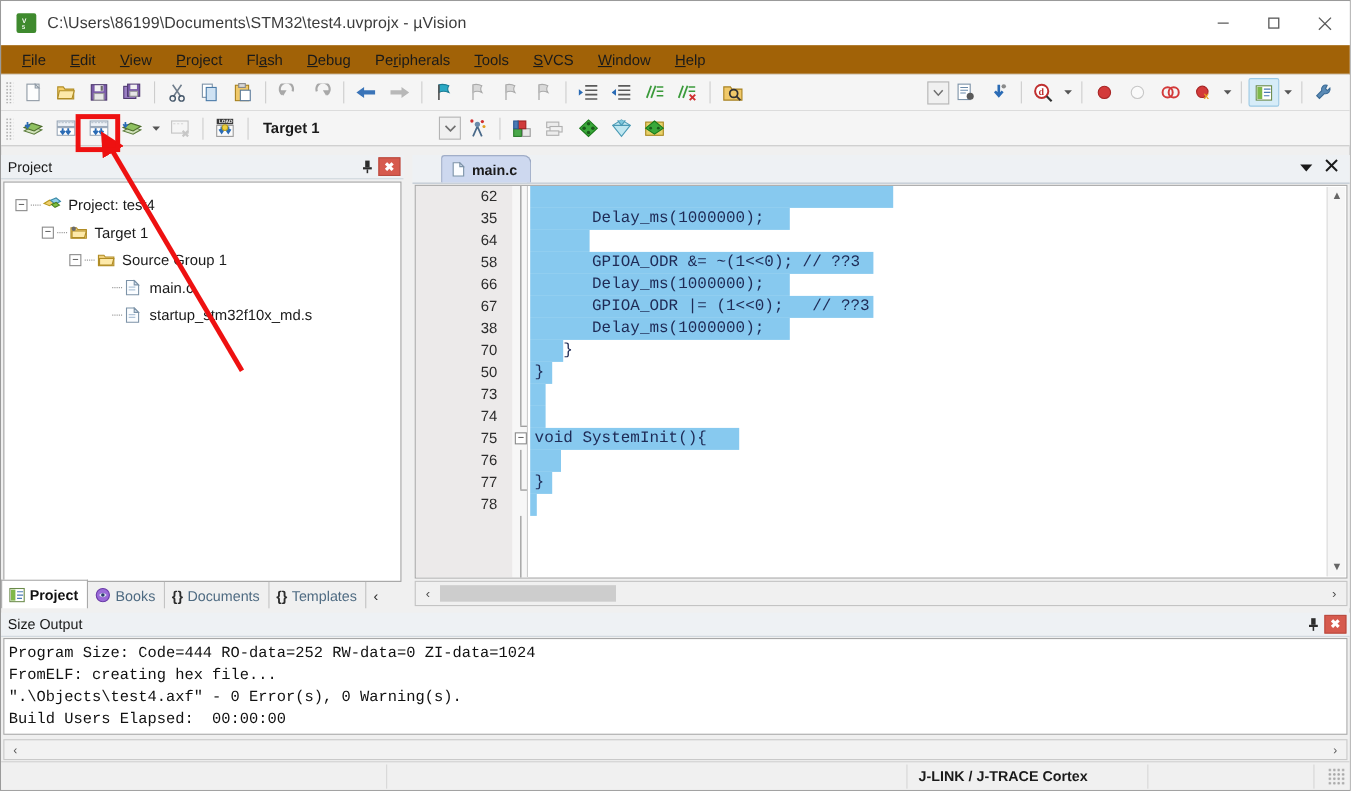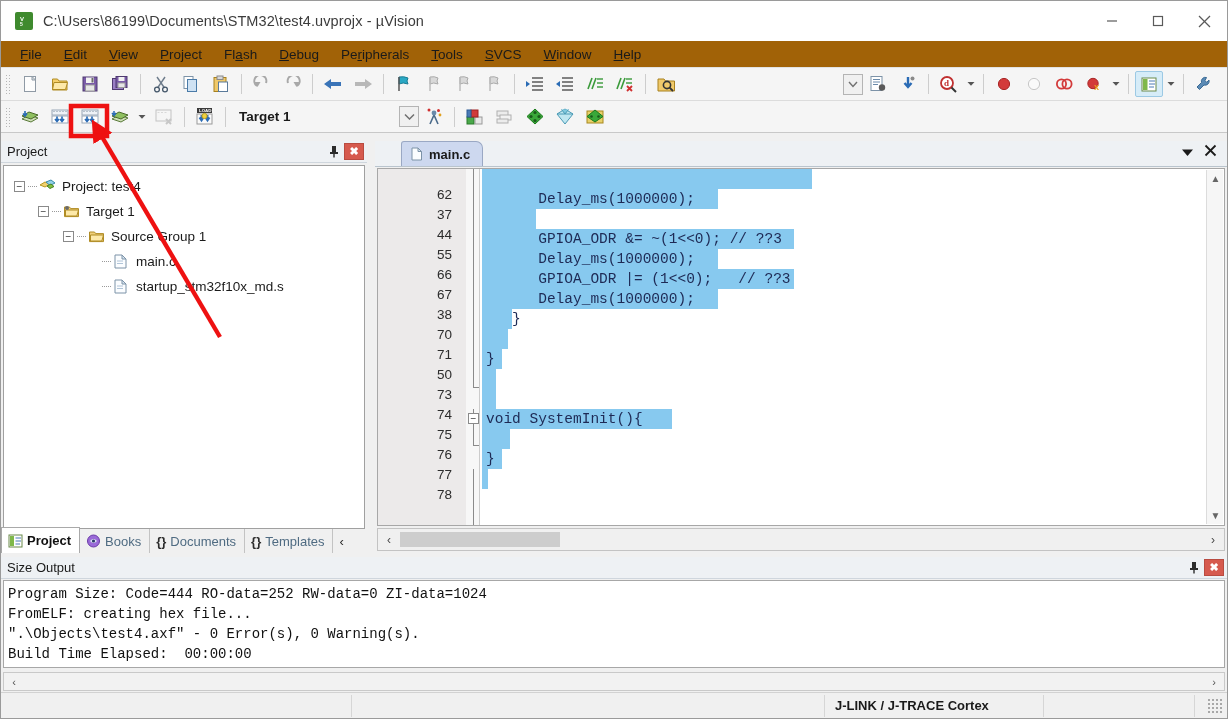--- a/index.html
+++ b/index.html
@@ -112,21 +112,21 @@
   .gutter { position:absolute; left:0; top:0; width:88px; height:100%;
             background:#eceaea; }
   .foldcol { position:absolute; left:88px; top:0; width:14px; height:100%;
              background:#f7f7f7; border-right:1px solid #ccc; }
   .codelines { position:absolute; left:0; top:0; right:0; bottom:0;
                font-family:"Liberation Mono","DejaVu Sans Mono",monospace;
                font-size:14.5px; }
   .cl { position:relative; height:20px; line-height:20px; white-space:pre; }
   .ln { position:absolute; left:0; width:74px; text-align:right;
         color:#2c2c2c; font-size:13.5px;
-        font-family:"Liberation Sans",sans-serif;margin-top:16px; }
+        font-family:"Liberation Sans",sans-serif; }
   .selbg { position:absolute; top:0; height:20px; background:#87c9ef; }
   .ctext { position:absolute; left:108px; color:#1e2a55; }
   .fold { position:absolute; left:90px; top:4px; width:11px; height:11px;
           border:1px solid #8a8a8a; background:#fff; font-size:10px;
           line-height:9px; text-align:center; color:#333;
           font-family:"Liberation Sans",sans-serif; }
   .foldline { position:absolute; left:95px; width:1px; background:#8a8a8a; }
   .foldend { position:absolute; left:95px; width:6px; height:1px; background:#8a8a8a; }
   .vscroll { position:absolute; right:1px; top:1px; width:17px; bottom:1px;
              background:#f6f6f6; border-left:1px solid #dcdcdc; }
@@ -777,28 +777,27 @@
         <div class="foldcol"></div>
 
         <div class="foldline" style="top:0px;height:218px;"></div>
         <div class="foldend" style="top:218px;"></div>
         <div class="foldline" style="top:240px;height:36px;"></div>
         <div class="foldend" style="top:276px;"></div>
         <div class="foldline" style="top:300px;height:58px;"></div>
 
         <div class="codelines" id="codelines">
             <div class="cl"><div class="selbg" style="left: 104px; width: 330px;"></div><span class="ln">62</span></div>
-            <div class="cl"><div class="selbg" style="left: 104px; width: 236px;"></div><span class="ln">37</span><span class="ctext">      Delay_ms(1000000);</span></div>
-            <div class="cl"><div class="selbg" style="left: 104px; width: 54px;"></div><span class="ln">44</span><span class="ctext"></span></div>
-            <div class="cl"><div class="selbg" style="left: 104px; width: 312px;"></div><span class="ln">55</span><span class="ctext">      GPIOA_ODR &amp;= ~(1&lt;&lt;0); // ??3</span></div>
+            <div class="cl"><div class="selbg" style="left: 104px; width: 236px;"></div><span class="ln">35</span><span class="ctext">      Delay_ms(1000000);</span></div>
+            <div class="cl"><div class="selbg" style="left: 104px; width: 54px;"></div><span class="ln">64</span><span class="ctext"></span></div>
+            <div class="cl"><div class="selbg" style="left: 104px; width: 312px;"></div><span class="ln">58</span><span class="ctext">      GPIOA_ODR &amp;= ~(1&lt;&lt;0); // ??3</span></div>
             <div class="cl"><div class="selbg" style="left: 104px; width: 236px;"></div><span class="ln">66</span><span class="ctext">      Delay_ms(1000000);</span></div>
             <div class="cl"><div class="selbg" style="left: 104px; width: 312px;"></div><span class="ln">67</span><span class="ctext">      GPIOA_ODR |= (1&lt;&lt;0);   // ??3</span></div>
             <div class="cl"><div class="selbg" style="left: 104px; width: 236px;"></div><span class="ln">38</span><span class="ctext">      Delay_ms(1000000);</span></div>
             <div class="cl"><div class="selbg" style="left: 104px; width: 30px;"></div><span class="ln">70</span><span class="ctext">   }</span></div>
-            <div class="cl"><div class="selbg" style="left: 104px; width: 26px;"></div><span class="ln">71</span><span class="ctext"></span></div>
             <div class="cl"><div class="selbg" style="left: 104px; width: 20px;"></div><span class="ln">50</span><span class="ctext">}</span></div>
             <div class="cl"><div class="selbg" style="left: 104px; width: 14px;"></div><span class="ln">73</span><span class="ctext"></span></div>
             <div class="cl"><div class="selbg" style="left: 104px; width: 14px;"></div><span class="ln">74</span><span class="ctext"></span></div>
             <div class="cl"><div class="selbg" style="left: 104px; width: 190px;"></div><span class="ln">75</span><div class="fold">−</div><span class="ctext">void SystemInit(){</span></div>
             <div class="cl"><div class="selbg" style="left: 104px; width: 28px;"></div><span class="ln">76</span><span class="ctext"></span></div>
             <div class="cl"><div class="selbg" style="left: 104px; width: 20px;"></div><span class="ln">77</span><span class="ctext">}</span></div>
             <div class="cl"><div class="selbg" style="left: 104px; width: 6px;"></div><span class="ln">78</span><span class="ctext"></span></div>
           </div>
 
         <div class="vscroll">
@@ -827,21 +826,21 @@
               <rect x="5.3" y="9" width="1.4" height="3.5" fill="#2c2c2c"></rect>
             </svg>
         </div>
         <div class="closebtn">✖</div>
       </div>
     </div>
     <div class="buildbody" id="buildlines">
         <div class="bline">Program Size: Code=444 RO-data=252 RW-data=0 ZI-data=1024</div>
         <div class="bline">FromELF: creating hex file...</div>
         <div class="bline">".\Objects\test4.axf" - 0 Error(s), 0 Warning(s).</div>
-        <div class="bline">Build Time Elapsed:  00:00:00</div>
+        <div class="bline">Build Users Elapsed:  00:00:00</div>
       </div>
     <div class="buildhs">
       <div class="ar">‹</div>
       <div style="flex:1"></div>
       <div class="ar">›</div>
     </div>
   </div>
 
   <div class="status">
     <div class="st-cell" style="width:350px;"></div>

